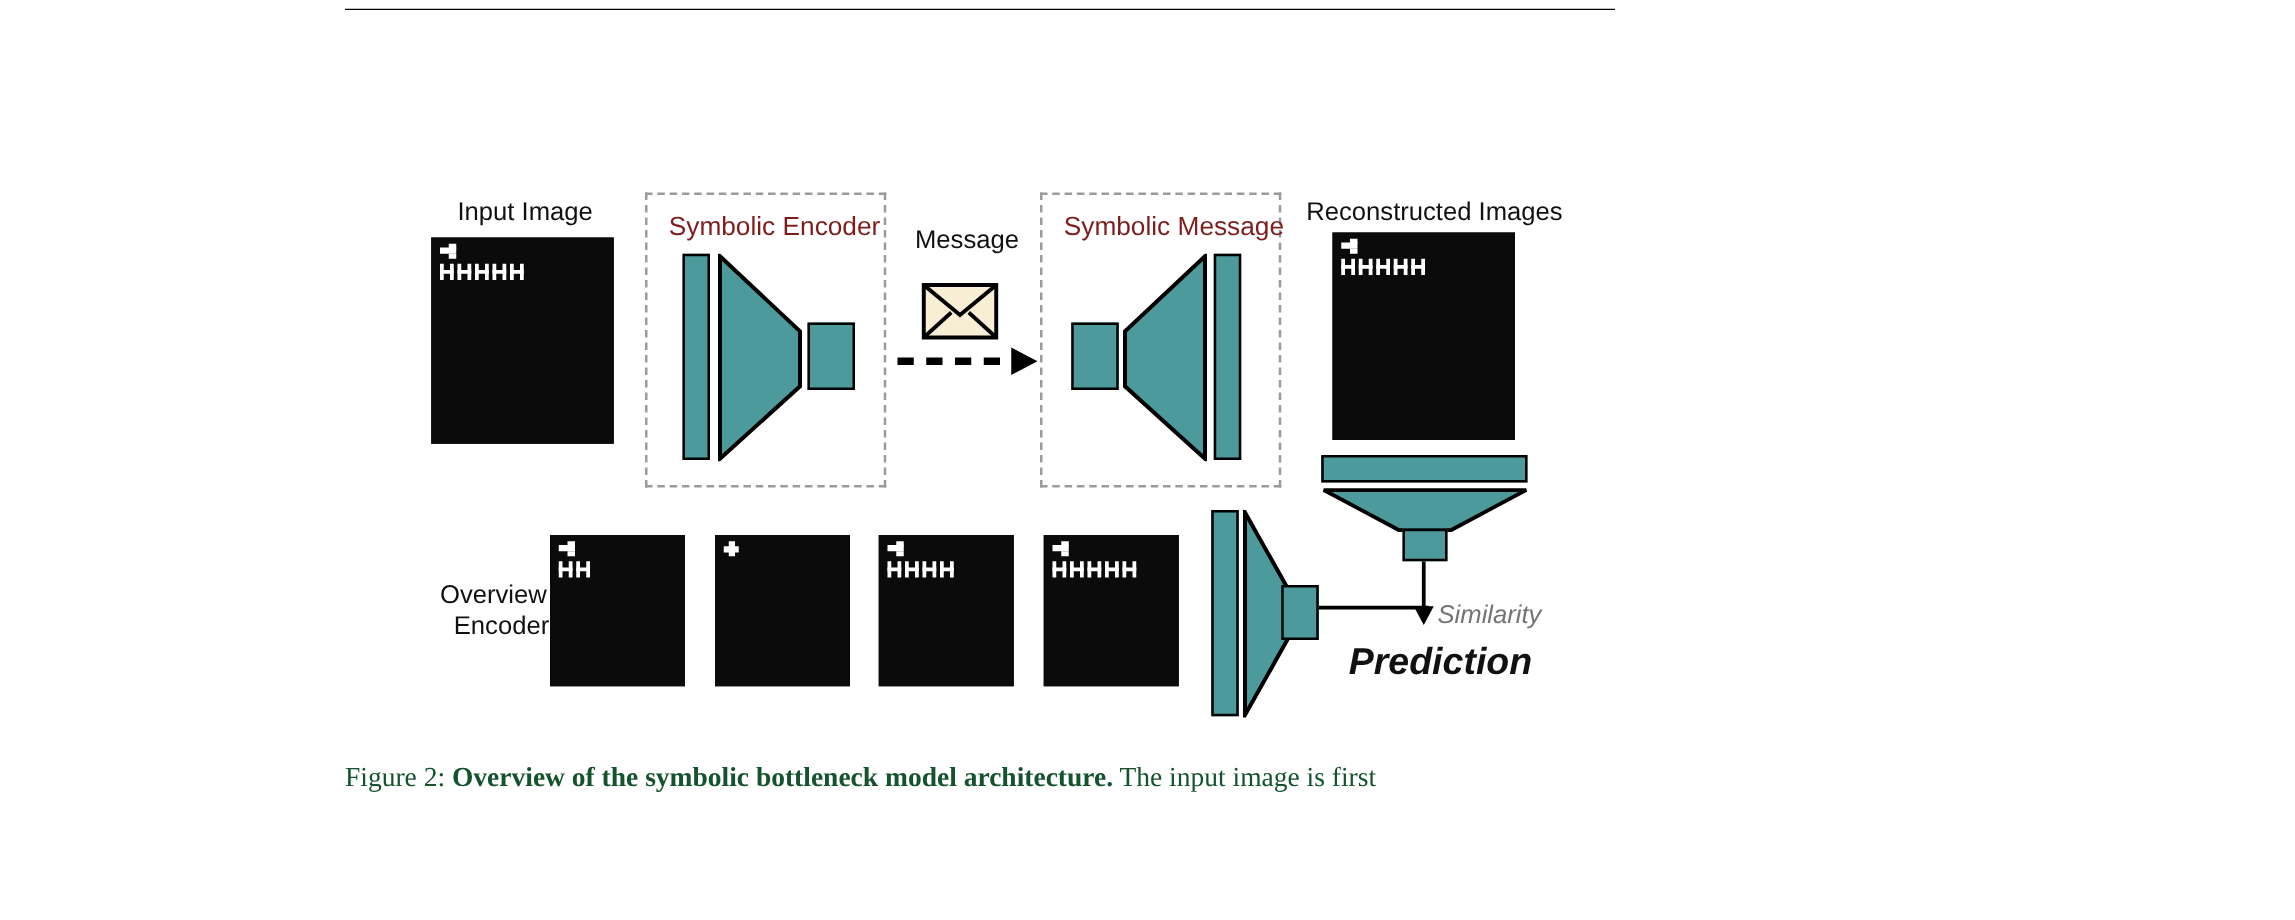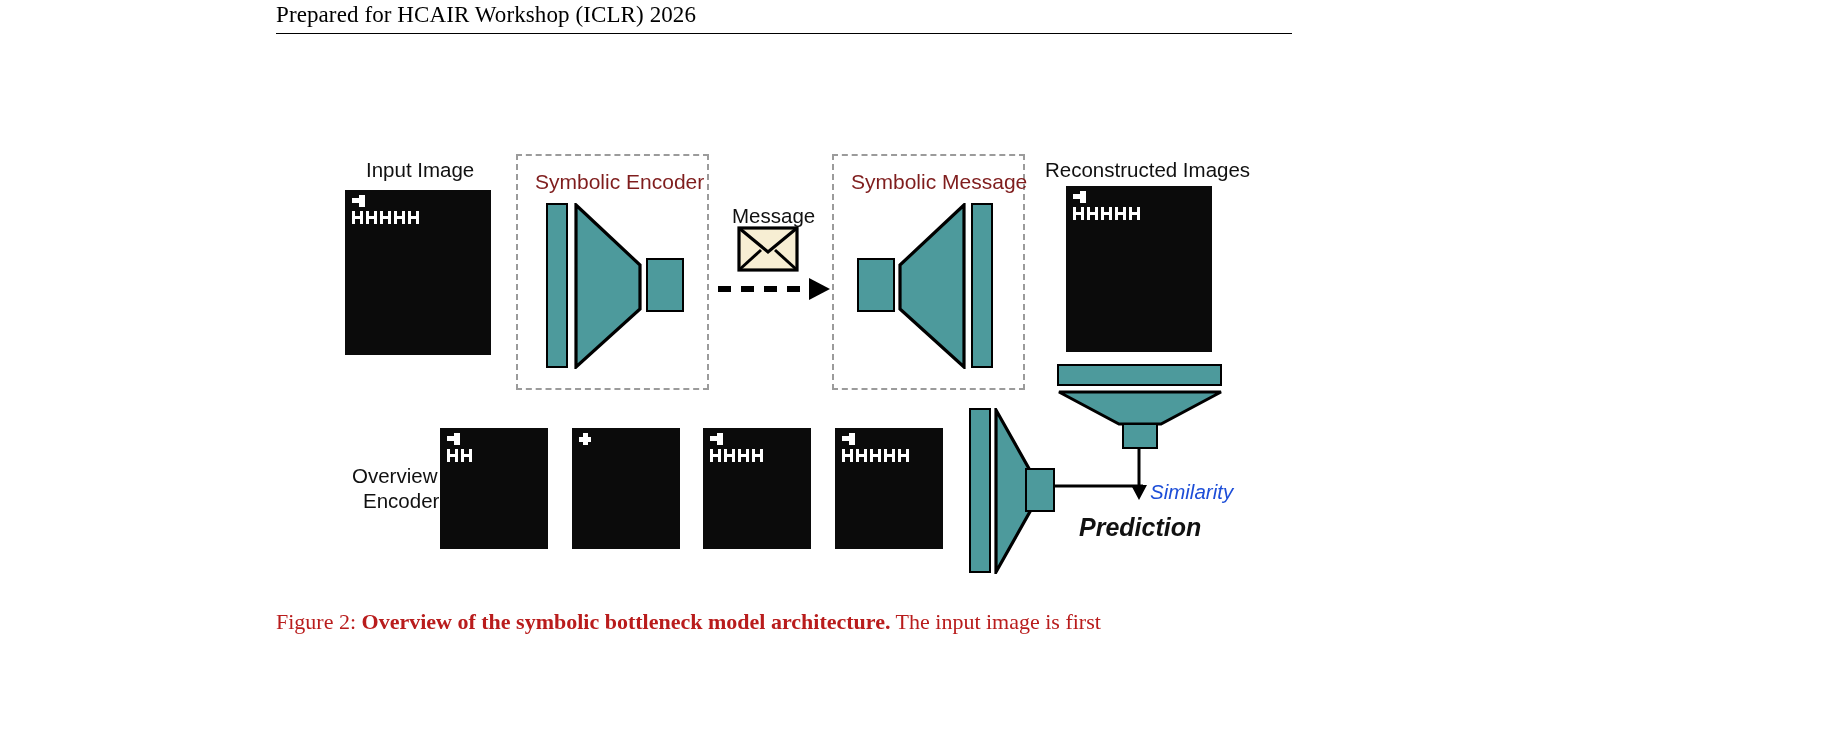--- a/index.html
+++ b/index.html
@@ -140,50 +140,49 @@
   }
   .shape-svg { display: block; }
 
   
   .dashed-arrow, .solid-line { display: block; }
 
   .ital {
     font-family: "Liberation Sans", sans-serif;
     font-style: italic;
     font-size: 20.5px;
-    color: #1d4ed8;
+    color: #737373;
     white-space: nowrap;
   }
   .pred {
     font-family: "Liberation Sans", sans-serif;
     font-style: italic;
     font-weight: bold;
-    font-size: 25px;
+    font-size: 30px;
     color: #111;
     white-space: nowrap;
   }
 
   
   #caption {
     position: absolute;
     left: 276px;
     top: 608px;
     width: 1016px;
     font-family: "Liberation Serif", serif;
     font-size: 22px;
-    color: #b91c1c;
+    color: #14532d;
     line-height: 1.3;
   }
   #caption b { font-weight: bold; }
 </style>
 </head>
 <body>
 
 <div id="page-header">
-  <div class="header-text">Prepared for HCAIR Workshop (ICLR) 2026</div>
   <div class="header-rule"></div>
 </div>
 
 <div id="figure">
 
   <div class="lbl" style="left:366px; top:158px;">Input Image</div>
 
   <div class="img-box" style="left:345px; top:190px; width:146px; height:165px;">
     <div class="img-inner">
       <div class="glyph-row r1">
@@ -217,21 +216,21 @@
   <div class="module-title" style="left:535px; top:170px;">Symbolic Encoder</div>
 
   <div class="teal-rect" style="left:546px; top:203px; width:22px; height:165px;"></div>
 
   <svg class="shape-svg" style="left:574px; top:203px;" width="68" height="166" viewBox="0 0 68 166">
     <polygon points="2,2 66,62 66,106 2,164" fill="#4d9a9c" stroke="#000" stroke-width="3.2" stroke-linejoin="miter"></polygon>
   </svg>
 
   <div class="teal-rect" style="left:646px; top:258px; width:38px; height:54px;"></div>
 
-  <div class="lbl" style="left:732px; top:204px;">Message</div>
+  <div class="lbl" style="left:732px; top:180px;">Message</div>
 
   <svg class="shape-svg" style="left:737px; top:226px;" width="62" height="46" viewBox="0 0 62 46">
     <rect x="2" y="2" width="58" height="42" fill="#f7eed3" stroke="#000" stroke-width="3.2"></rect>
     <polyline points="2,2 31,26 60,2" fill="none" stroke="#000" stroke-width="3.2"></polyline>
     <line x1="2" y1="44" x2="24" y2="24" stroke="#000" stroke-width="3"></line>
     <line x1="60" y1="44" x2="38" y2="24" stroke="#000" stroke-width="3"></line>
   </svg>
 
   <svg class="dashed-arrow" style="left:716px; top:272px;" width="116" height="34" viewBox="0 0 116 34">
     <line x1="2" y1="17" x2="94" y2="17" stroke="#000" stroke-width="6" stroke-dasharray="13,10"></line>

